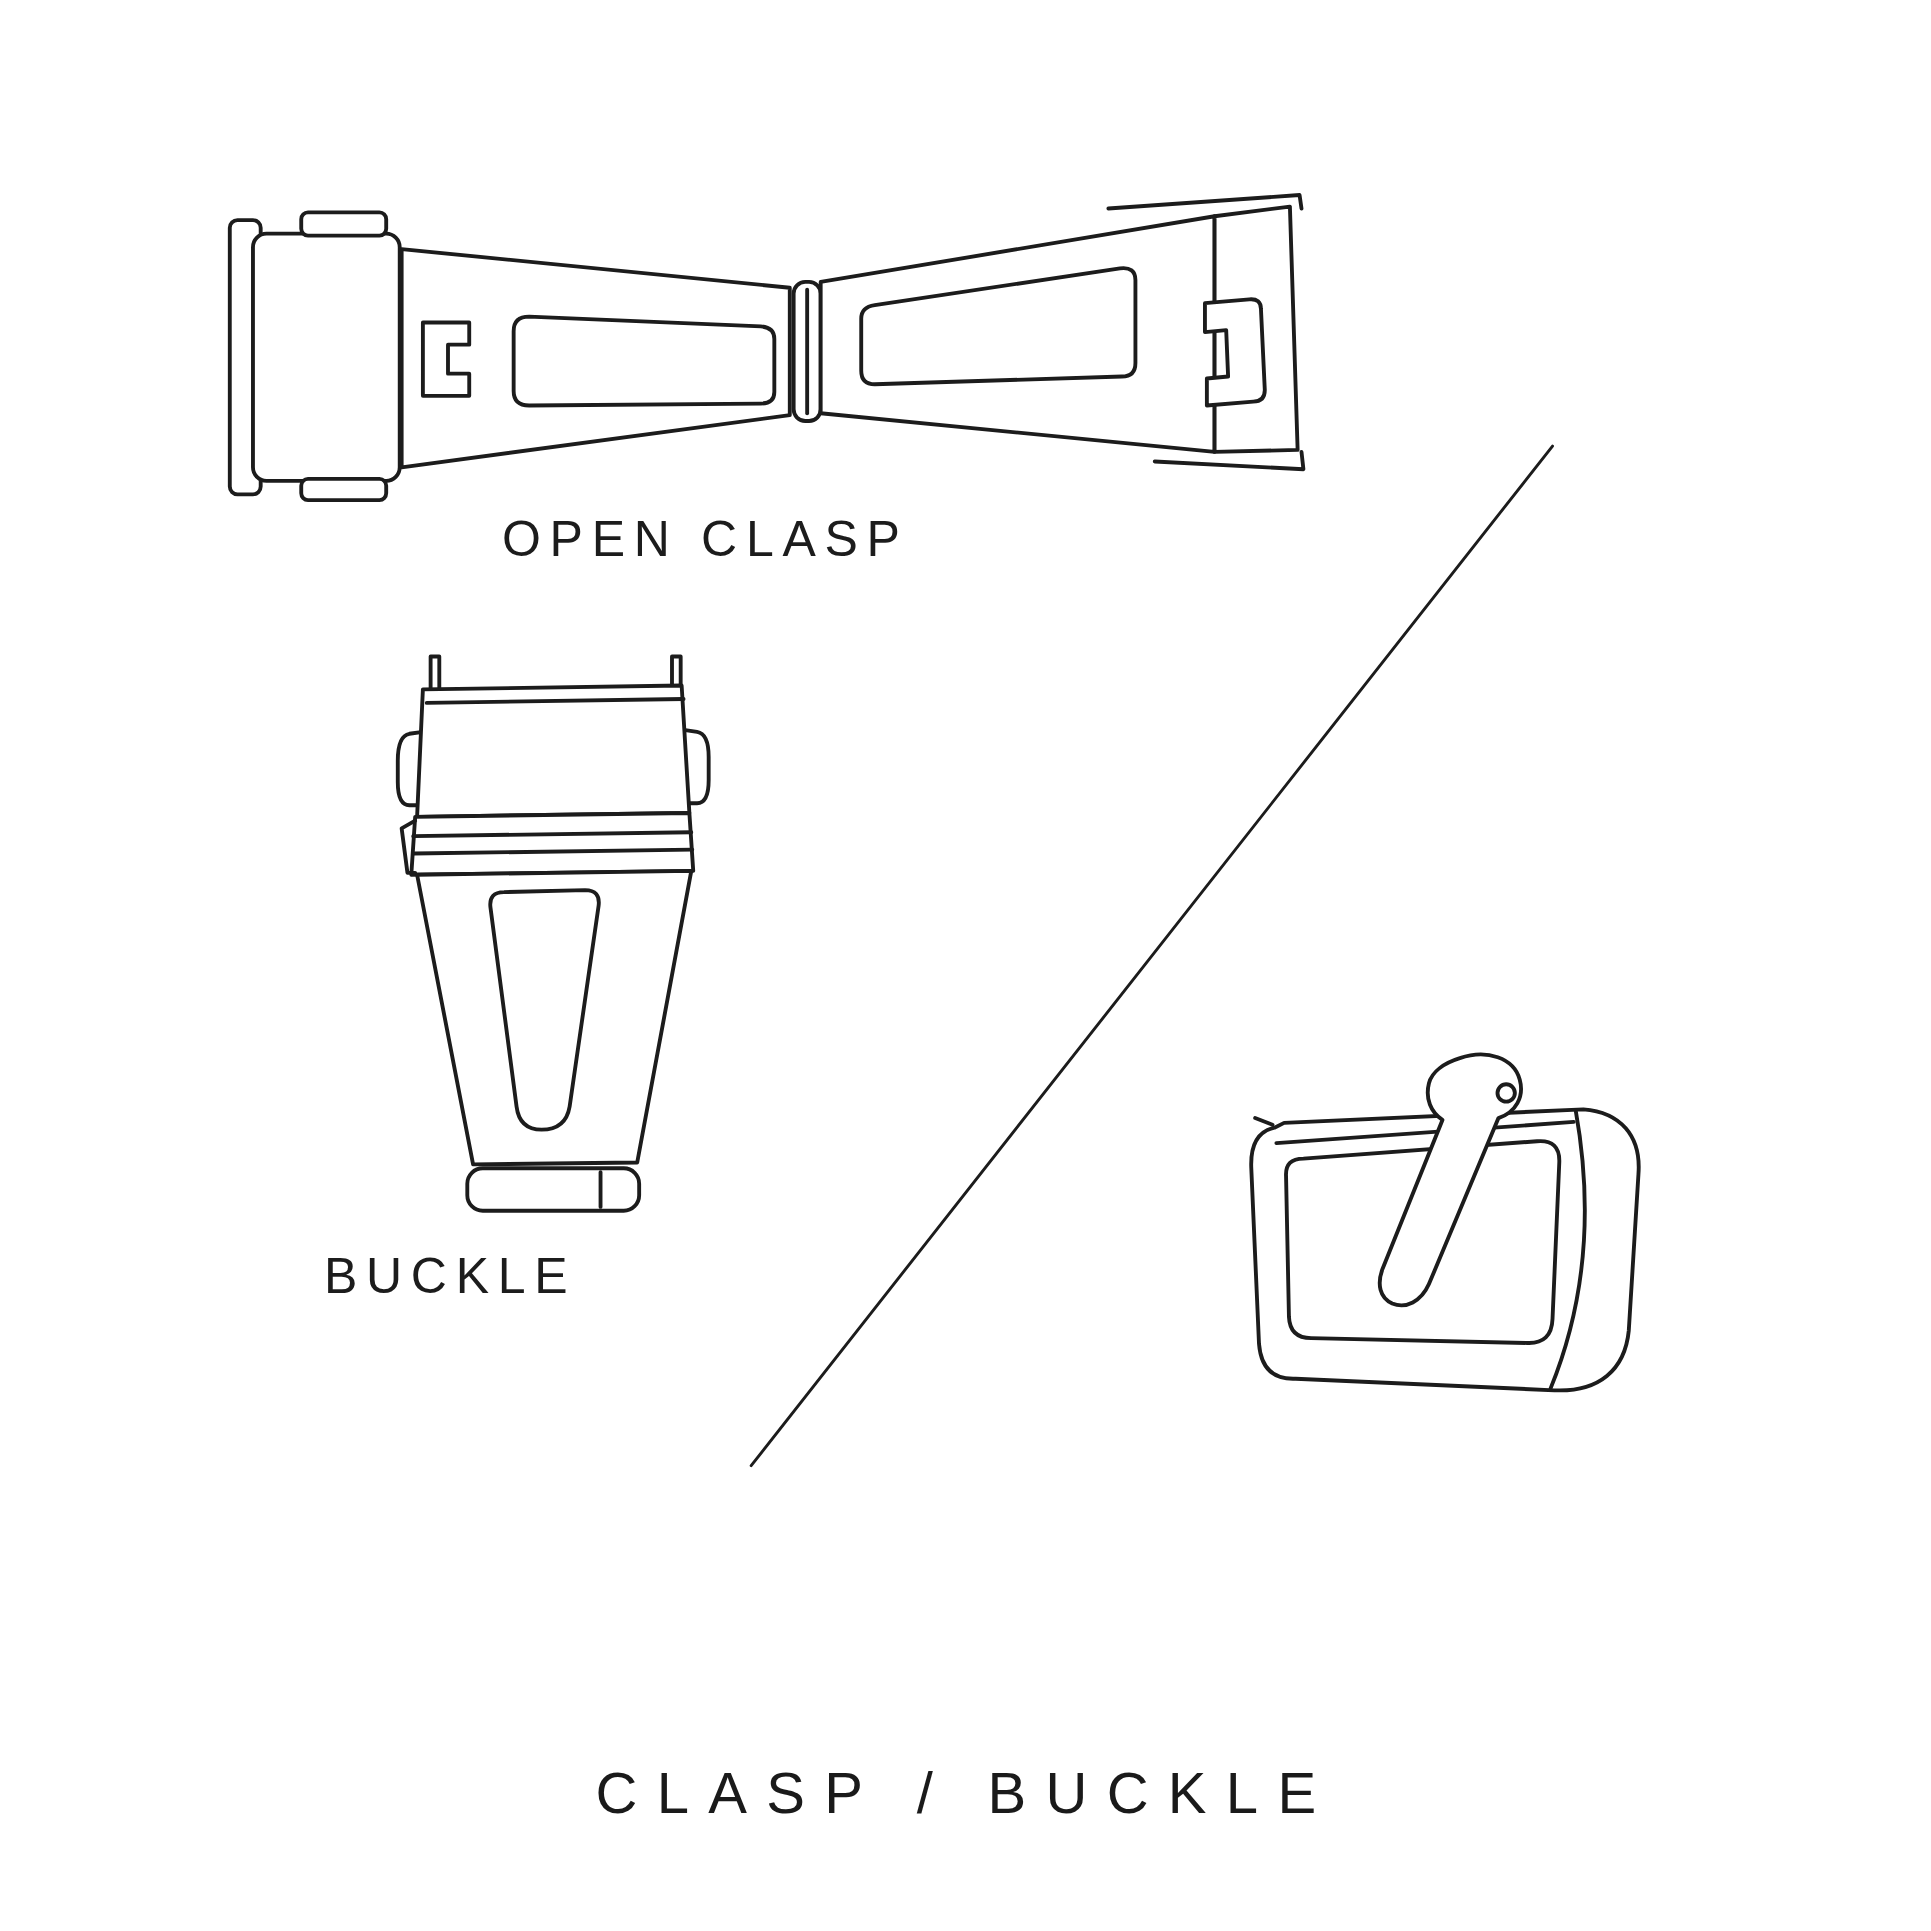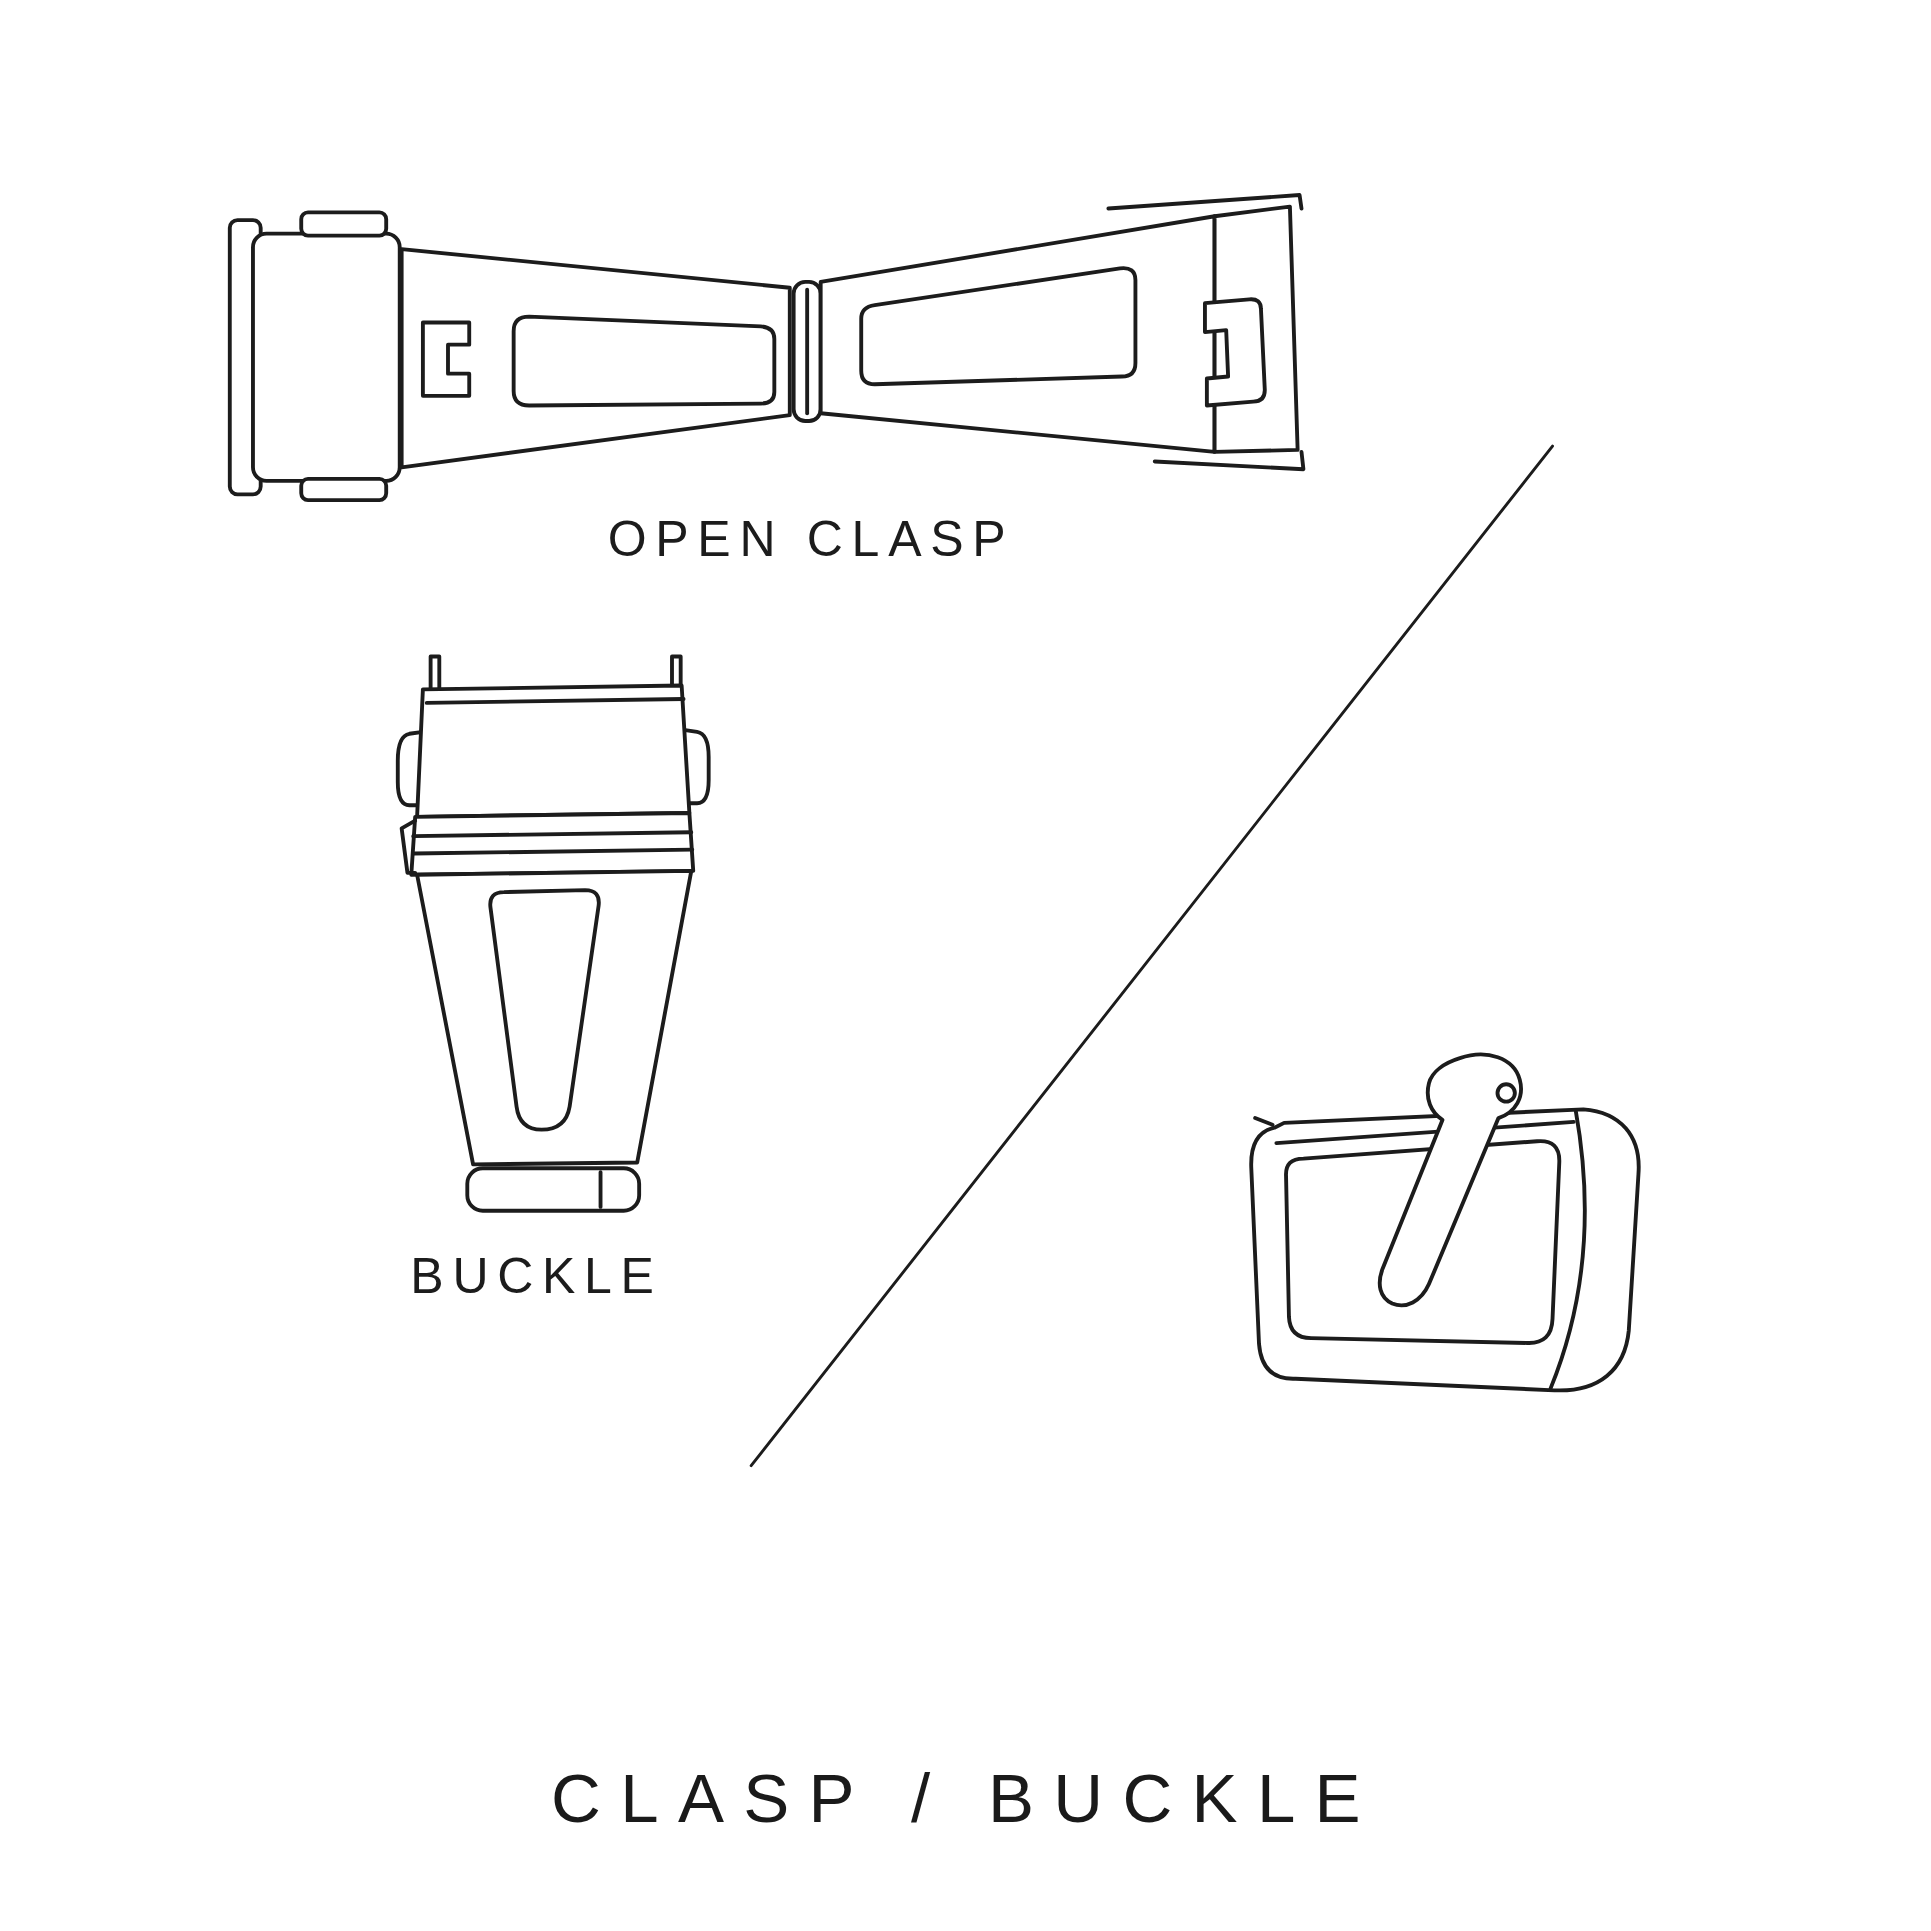--- a/index.html
+++ b/index.html
@@ -20,41 +20,41 @@
     inset: 0;
     width: 1931px;
     height: 1931px;
   }
   .caption {
     position: absolute;
     color: #1c1c1c;
     font-size: 50px;
     letter-spacing: 8.7px;
     font-weight: 400;
-    text-align: center;
+    text-align: left;
     white-space: nowrap;
   }
   .caption-open {
     left: 502px;
     width: 618px;
     top: 510px;
   }
   .caption-closed {
     left: 324px;
     width: 425px;
     top: 1247px;
   }
   .title {
     position: absolute;
     left: 0;
     width: 1931px;
     top: 1759px;
     text-align: center;
     color: #1a1a1a;
-    font-size: 69px;
+    font-size: 58px;
     letter-spacing: 19.3px;
     font-weight: 400;
     white-space: nowrap;
   }
 </style>
 </head>
 <body>
 
 <div class="canvas">
 

